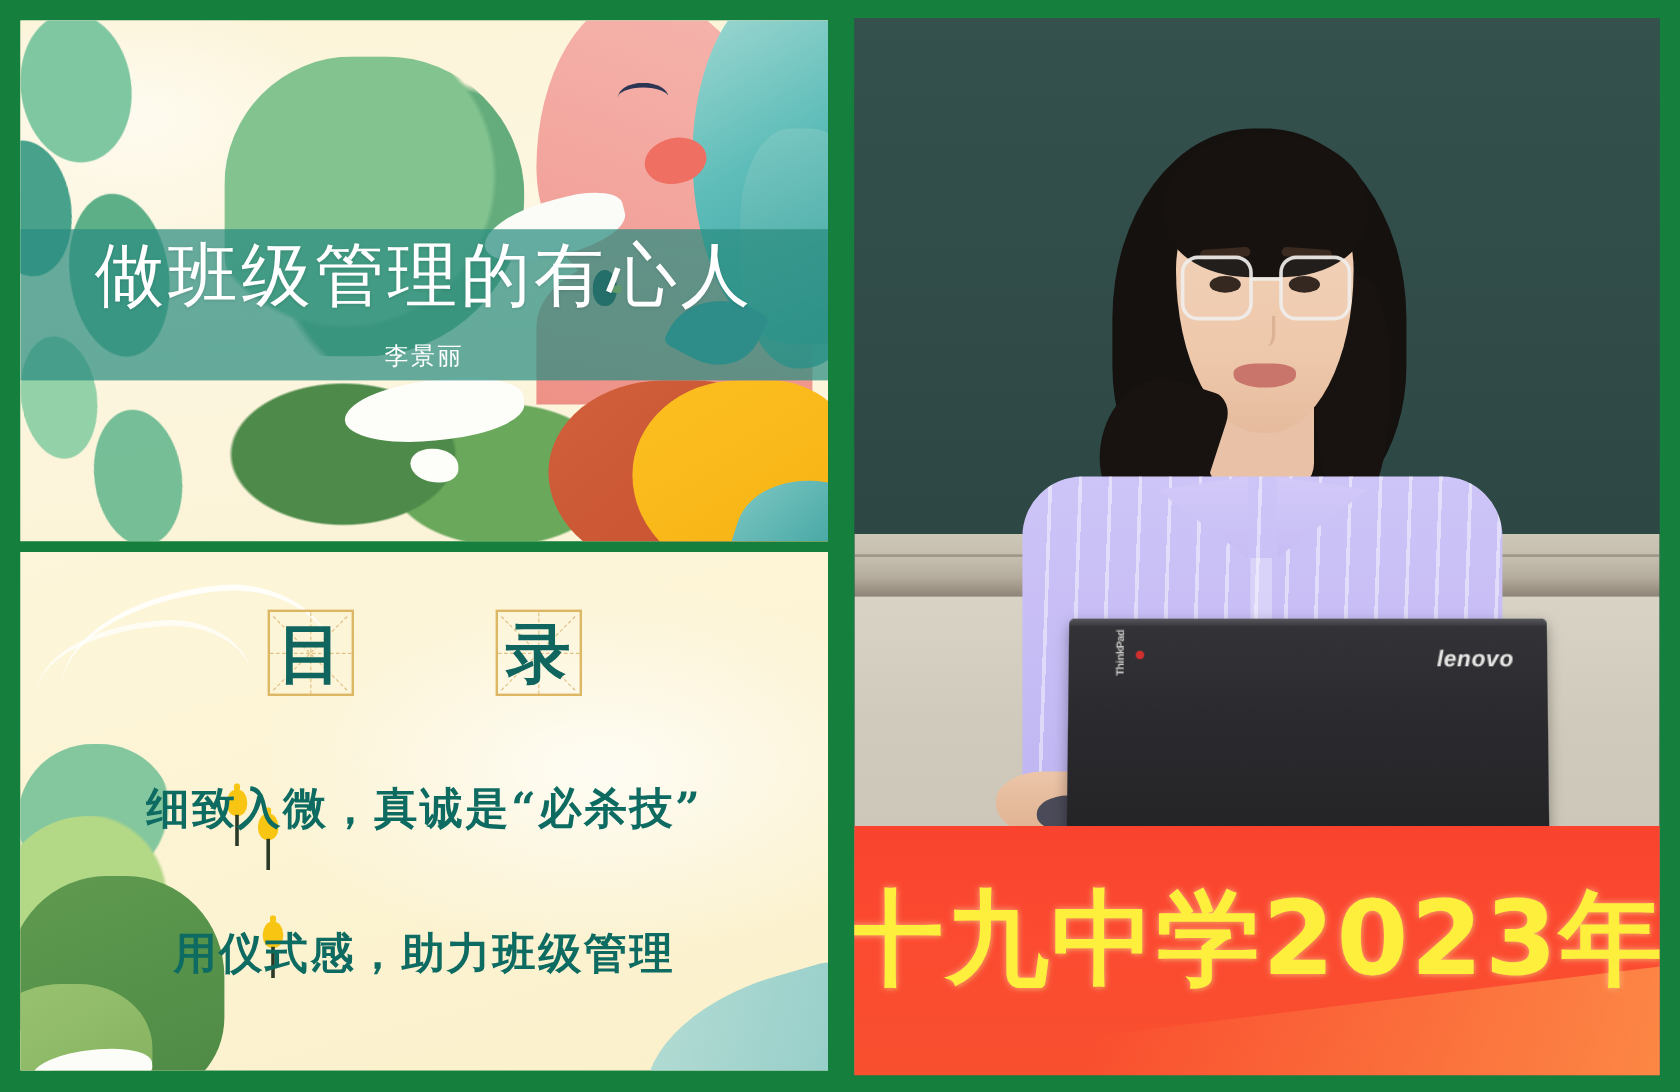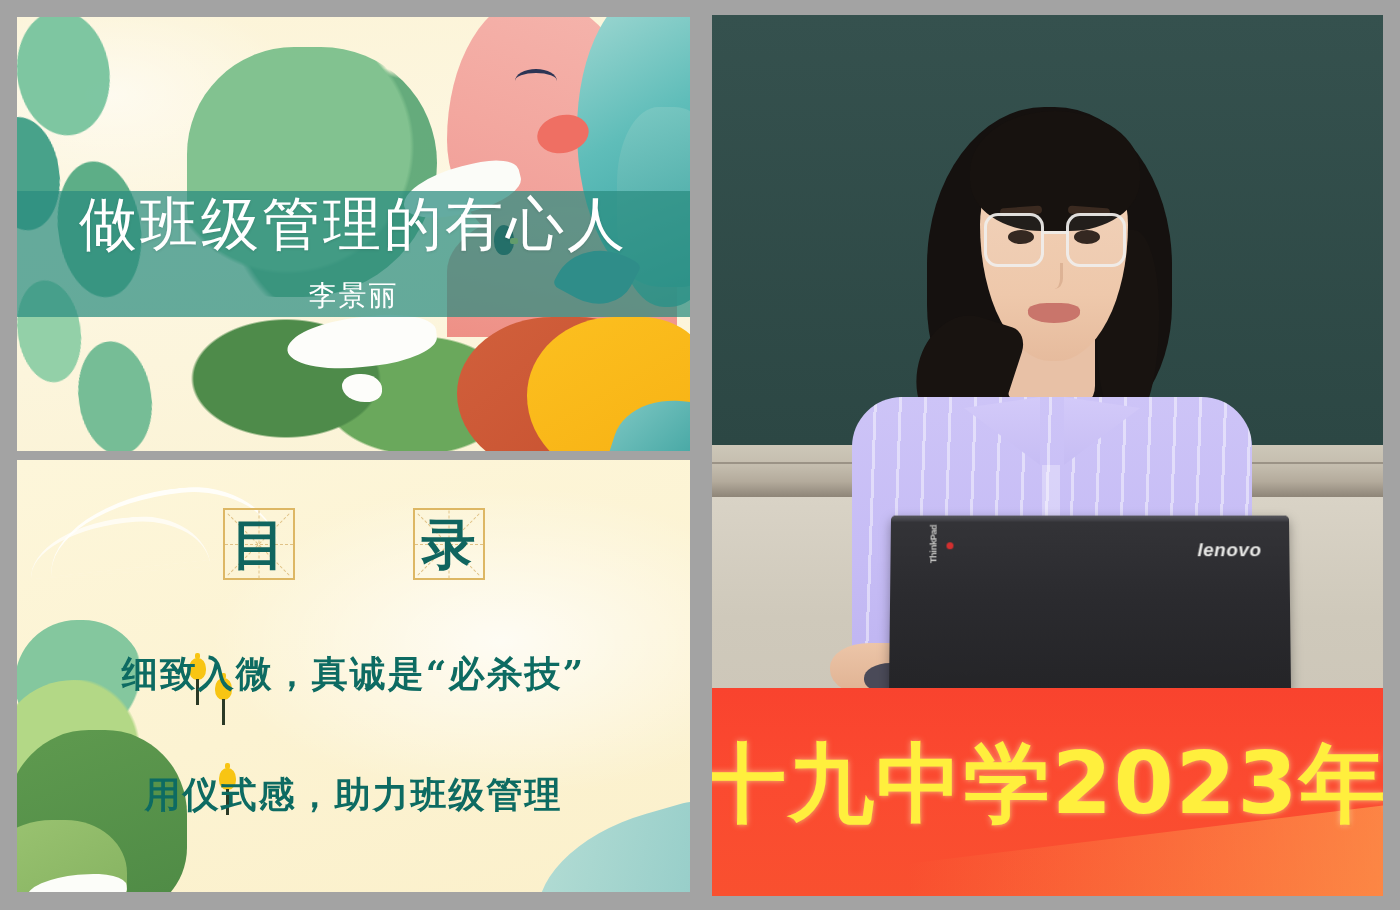--- a/index.html
+++ b/index.html
@@ -9,21 +9,21 @@
     width: 1400px;
     height: 910px;
     overflow: hidden;
     font-family: "Liberation Sans", "DejaVu Sans", sans-serif;
   }
 
   #root {
     position: relative;
     width: 1400px;
     height: 910px;
-    background: #a3a3a3;
+    background: #15803d;
   }
 
   
   .slide {
     position: absolute;
     overflow: hidden;
     background: #fdf6dd;
   }
 
   
@@ -167,21 +167,21 @@
     font-size: 58px;
     line-height: 1;
     letter-spacing: 3px;
     font-weight: 400;
     margin-top: 2px;
     white-space: nowrap;
     text-shadow: 0 1px 3px rgba(0,0,0,.12);
   }
   .s1-author {
     color: #ffffff;
-    font-size: 28px;
+    font-size: 20px;
     letter-spacing: 2px;
     margin-top: 24px;
     white-space: nowrap;
   }
 
   
   #slide-toc {
     left: 17px;
     top: 460px;
     width: 673px;

